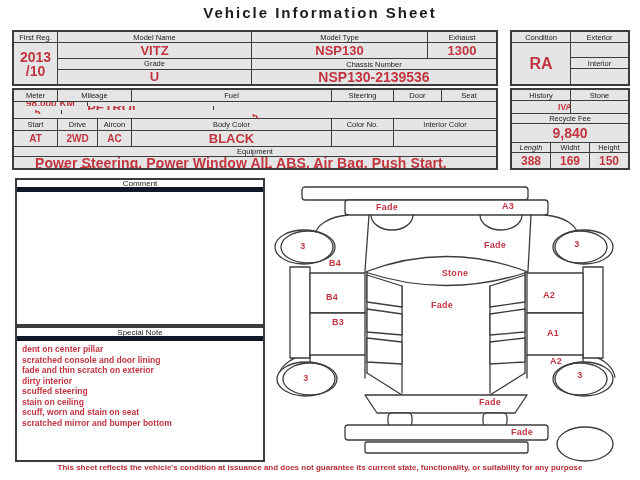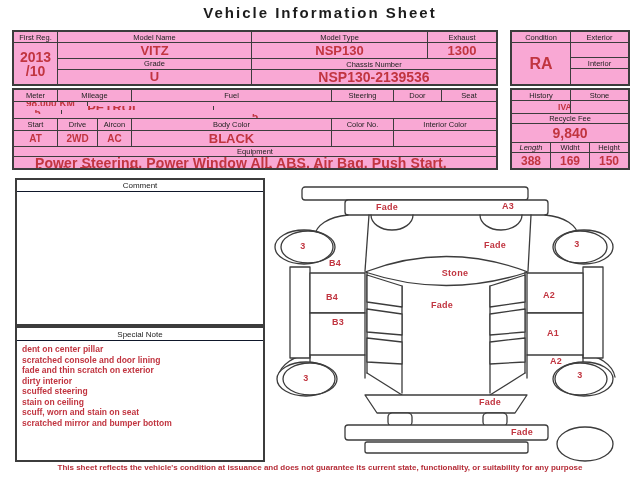--- a/index.html
+++ b/index.html
@@ -7,21 +7,21 @@
   body {
     width:640px; height:480px; position:relative; overflow:hidden;
     font-family:"Liberation Sans", sans-serif; color:#222;
   }
   .abs { position:absolute; }
   .page-title {
     top:4px; left:0; width:640px; text-align:center;
     font-size:15px; font-weight:600; letter-spacing:2px; color:#1c1c1c;
   }
   
-  .tbl { border:2px solid #3c3c3c; background:#f9a8d4; display:flex; }
+  .tbl { border:2px solid #3c3c3c; background:#e5e5e5; display:flex; }
   .tbl.vert { flex-direction:column; }
   .col { display:flex; flex-direction:column; }
   .row { display:flex; }
   .br { border-right:1px solid #3c3c3c; }
   .bb { border-bottom:1px solid #3c3c3c; }
   .hdr {
     font-size:7.5px; color:#222; text-align:center;
     display:flex; align-items:center; justify-content:center;
     height:11px; flex:none;
   }
@@ -36,21 +36,21 @@
   .fs8  { font-size:8.5px;margin-left:46px; }
   .firstreg { flex-direction:column; line-height:14px; font-size:14px; }
   .equip {
     font-size:14px; line-height:8.5px; text-align:left;
     align-items:flex-start; justify-content:flex-start;
     padding:2px 21px; font-weight:700; letter-spacing:0.1px;
   }
   
   .panel { border:2px solid #3c3c3c; background:#fff; display:flex; flex-direction:column; }
   .panel .ph {
-    height:13px; border-bottom:1px solid #0f172a; font-size:8px; color:#222;
+    height:13px; border-bottom:5px solid #0f172a; font-size:8px; color:#222;
     display:flex; align-items:center; justify-content:center; flex:none;
   }
   .note-lines { padding:3px 5px; }
   .note-line {
     color:#c13540; font-size:8.5px; font-weight:700; line-height:10.5px;
     white-space:nowrap;
   }
   
   .diagram { left:268px; top:183px; width:372px; height:287px; }
   .diagram svg { position:absolute; left:0; top:0; }

